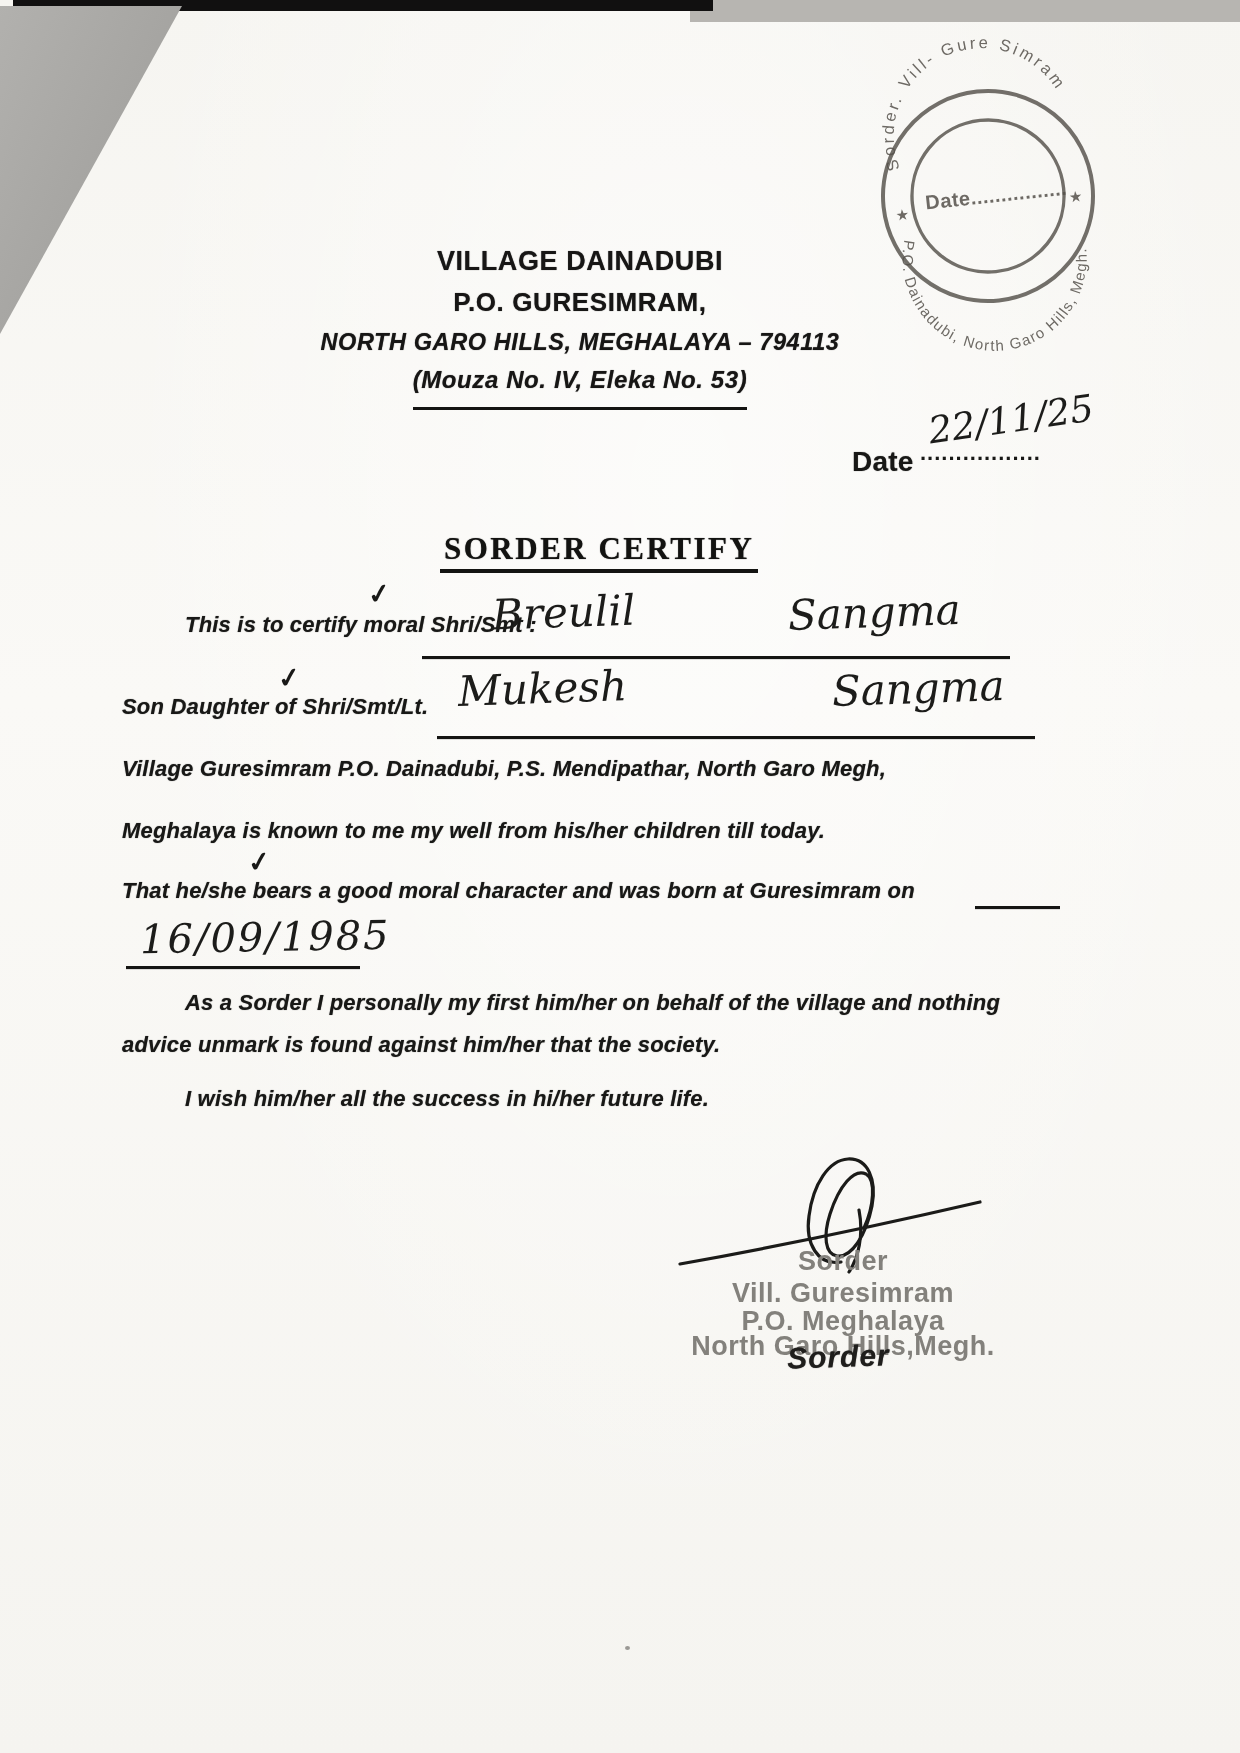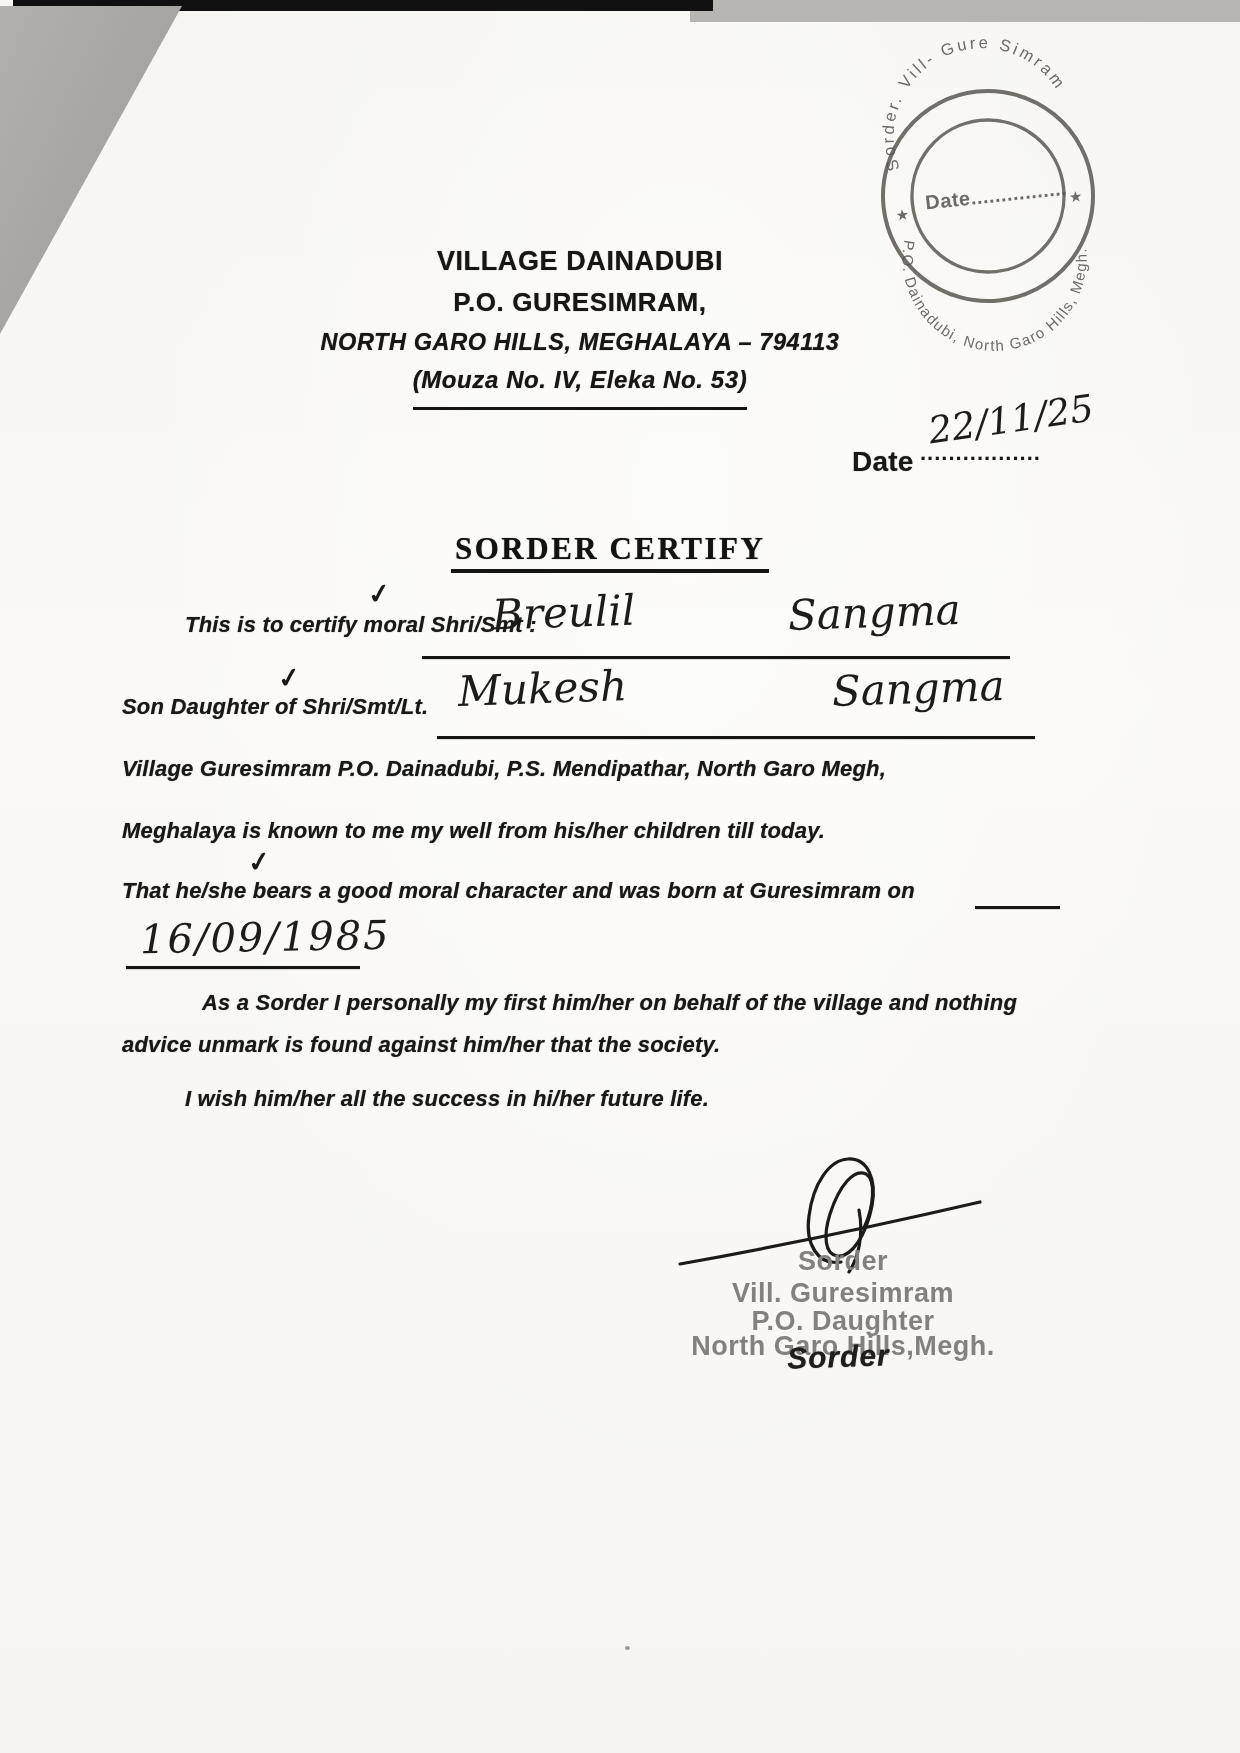--- a/index.html
+++ b/index.html
@@ -19,21 +19,21 @@
         background:linear-gradient(115deg,#b2b1ae 0%,#a2a19e 55%,#8f8e8b 100%);}
   .speck{width:5px;height:4px;background:#9a9894;border-radius:50%;}
   
   .hdr{font-weight:bold;color:#171615;text-align:center;letter-spacing:.6px;
        text-shadow:0 0 1px rgba(10,10,10,.65);}
   .tlabel{font-weight:bold;font-style:italic;font-size:22px;color:#181816;
           letter-spacing:.2px;white-space:nowrap;
           text-shadow:0 0 1px rgba(15,15,15,.6);}
   .title{font-family:"Liberation Serif",serif;font-weight:bold;font-size:31px;
          letter-spacing:2.5px;color:#131311;border-bottom:4px solid #141412;
-         padding:0 4px 3px 4px;text-shadow:0 0 1px rgba(0,0,0,.7);margin-left:11px;}
+         padding:0 4px 3px 4px;text-shadow:0 0 1px rgba(0,0,0,.7);}
   
   .hand{font-family:"DejaVu Serif",serif;font-style:italic;color:#1c1c1a;
         white-space:nowrap;}
   .uline{border-bottom:3px solid #151513;box-shadow:0 1px 0 rgba(20,20,20,.12);}
   .check{font-size:27px;font-weight:bold;color:#191917;transform:rotate(-8deg);}
   
   .graystamp{font-weight:bold;color:#83817c;letter-spacing:.5px;font-size:27px;
              white-space:nowrap;}
   .printed-sorder{font-weight:bold;font-style:italic;font-size:30px;color:#1f1e1c;
                   letter-spacing:1px;text-shadow:0 0 1px rgba(0,0,0,.6);}
@@ -100,32 +100,32 @@
 
   <div class="abs tlabel" style="left:122px;top:756px;">Village Guresimram P.O. Dainadubi, P.S. Mendipathar, North Garo Megh,</div>
   <div class="abs tlabel" style="left:122px;top:818px;">Meghalaya is known to me my well from his/her children till today.</div>
   <div class="abs tlabel" style="left:122px;top:878px;">That he/she bears a good moral character and was born at Guresimram on</div>
   <div class="abs check" style="left:248px;top:846px;">✓</div>
   <div class="abs uline" style="left:975px;top:880px;width:85px;height:26px;"></div>
 
   <div class="abs hand" style="left:140px;top:914px;font-size:40px;transform:rotate(-1deg);letter-spacing:2px;">16/09/1985</div>
   <div class="abs uline" style="left:126px;top:922px;width:234px;height:44px;"></div>
 
-  <div class="abs tlabel" style="left:185px;top:990px;margin-left:17px;">As a Sorder I personally my first him/her on behalf of the village and nothing</div>
+  <div class="abs tlabel" style="left:185px;top:990px;">As a Sorder I personally my first him/her on behalf of the village and nothing</div>
   <div class="abs tlabel" style="left:122px;top:1032px;">advice unmark is found against him/her that the society.</div>
   <div class="abs tlabel" style="left:185px;top:1086px;">I wish him/her all the success in hi/her future life.</div>
 
   <div class="abs" style="left:655px;top:1152px;">
     <svg width="340" height="130" viewBox="0 0 340 130">
       <g fill="none" stroke="#1b1b19" stroke-width="3.2" stroke-linecap="round">
         <path d="M 186,110 C 163,114 150,92 154,64 C 158,32 174,8 193,7 C 213,6 222,28 217,54 C 211,84 196,106 182,104 C 170,102 168,84 175,62 C 184,34 199,16 211,22 C 221,28 219,54 209,76"></path>
         <path d="M 204,58 C 209,84 203,106 194,120"></path>
         <path d="M 25,112 C 120,95 230,72 325,50"></path>
       </g>
     </svg>
   </div>
   <div class="abs graystamp" style="left:843px;top:1246px;transform:translateX(-50%);">Sorder</div>
   <div class="abs graystamp" style="left:843px;top:1278px;transform:translateX(-50%);">Vill. Guresimram</div>
-  <div class="abs graystamp" style="left:843px;top:1306px;transform:translateX(-50%);">P.O. Daughter</div>
+  <div class="abs graystamp" style="left:843px;top:1306px;transform:translateX(-50%);">P.O. Meghalaya</div>
   <div class="abs graystamp" style="left:843px;top:1331px;transform:translateX(-50%);">North Garo Hills,Megh.</div>
   <div class="abs printed-sorder" style="left:787px;top:1340px;transform:rotate(-2deg);">Sorder</div>
 
 </div>
 
 </body></html>

